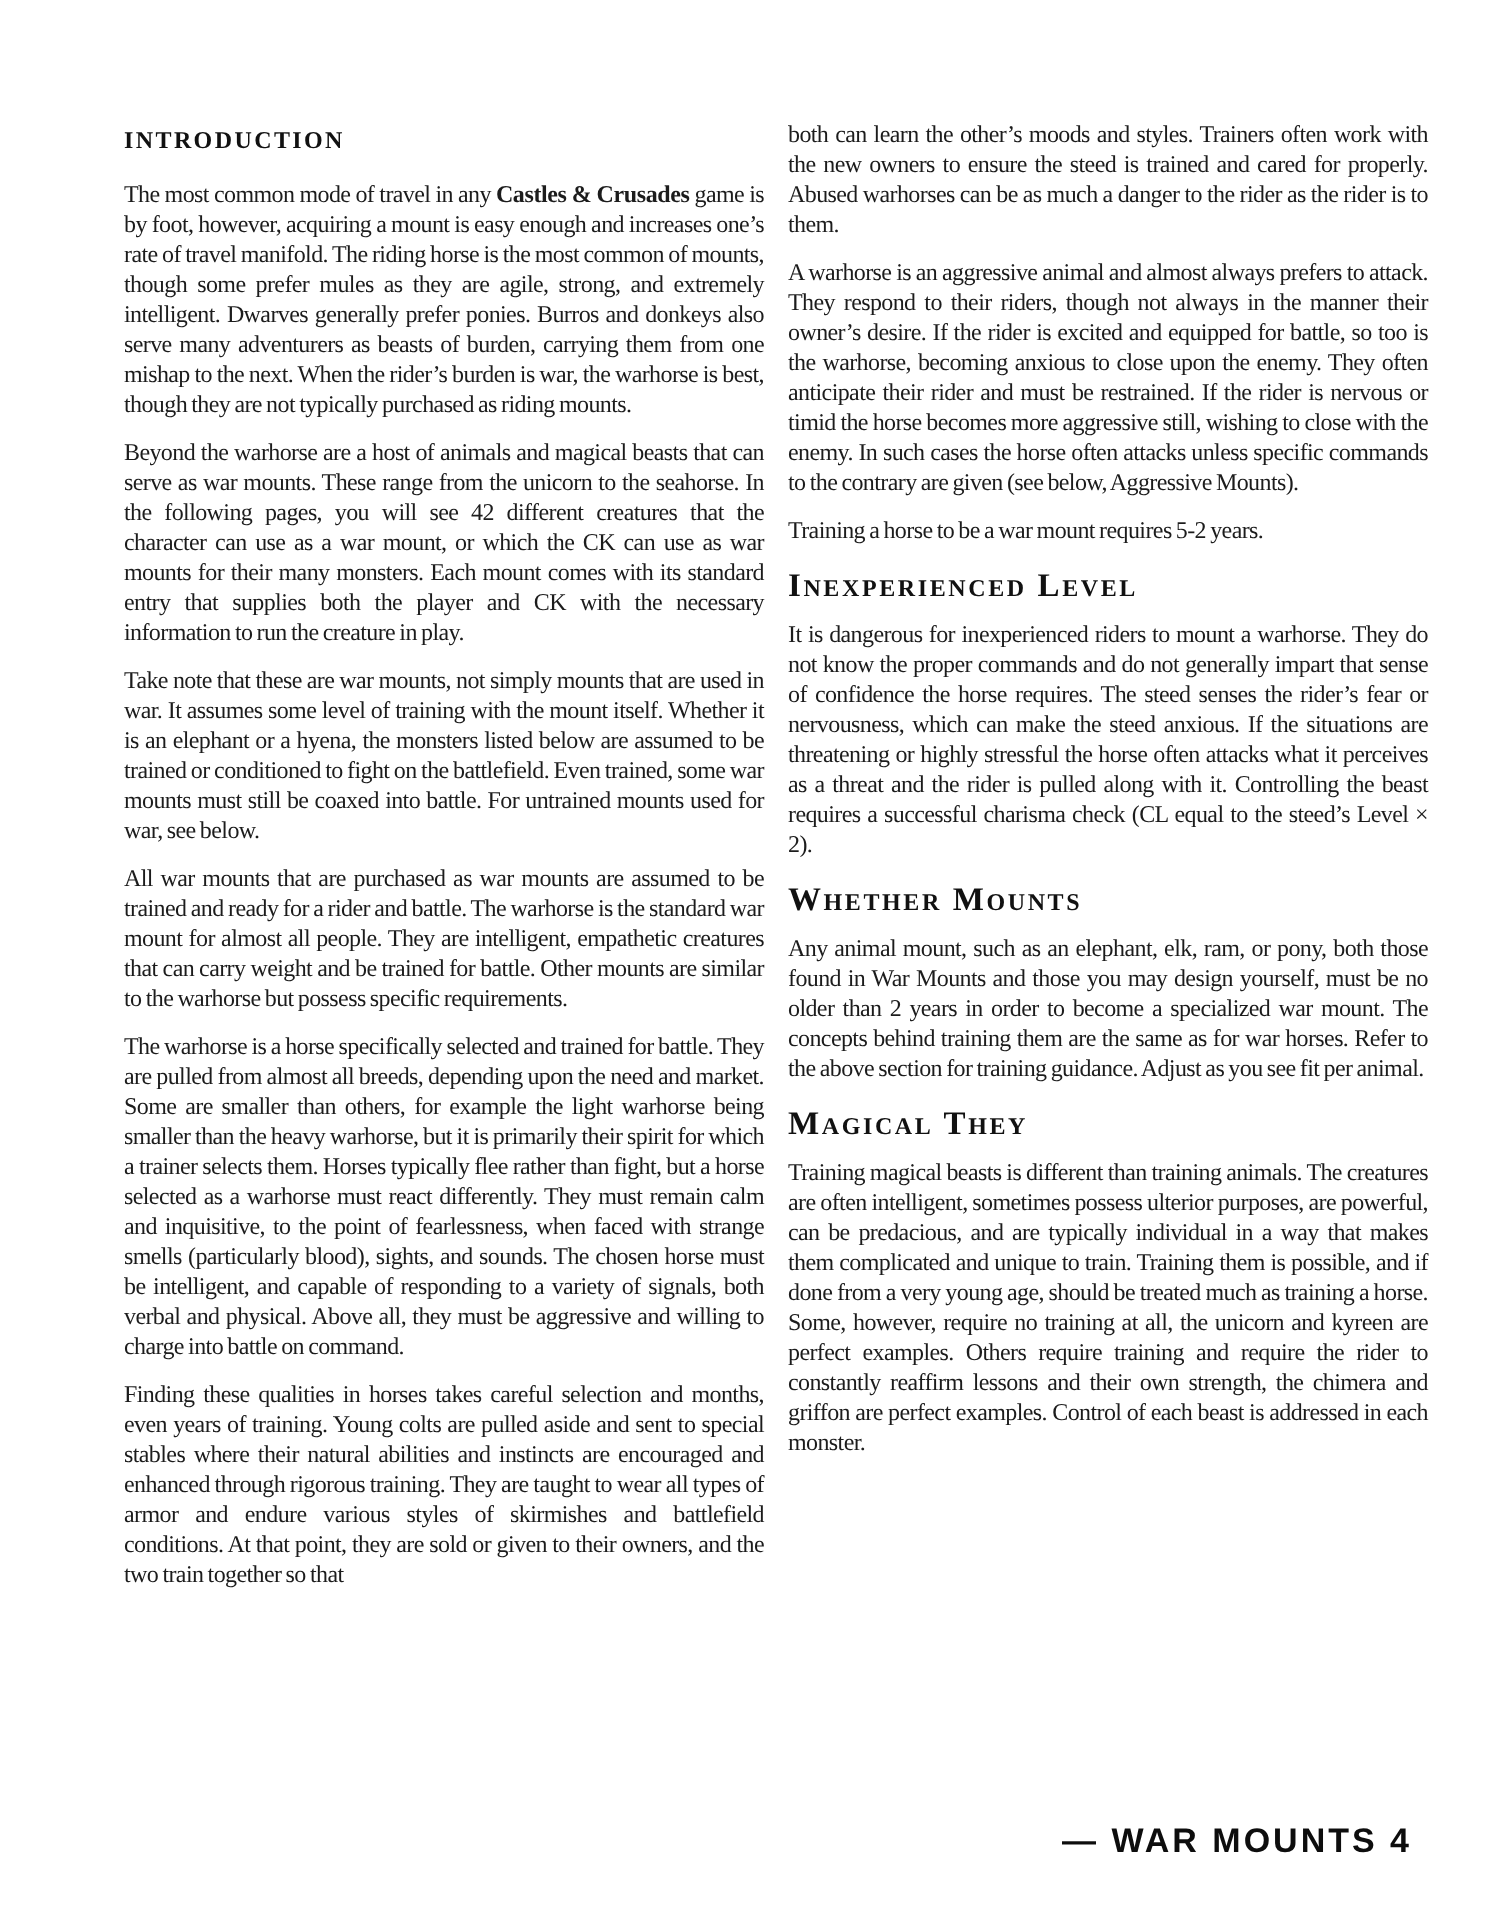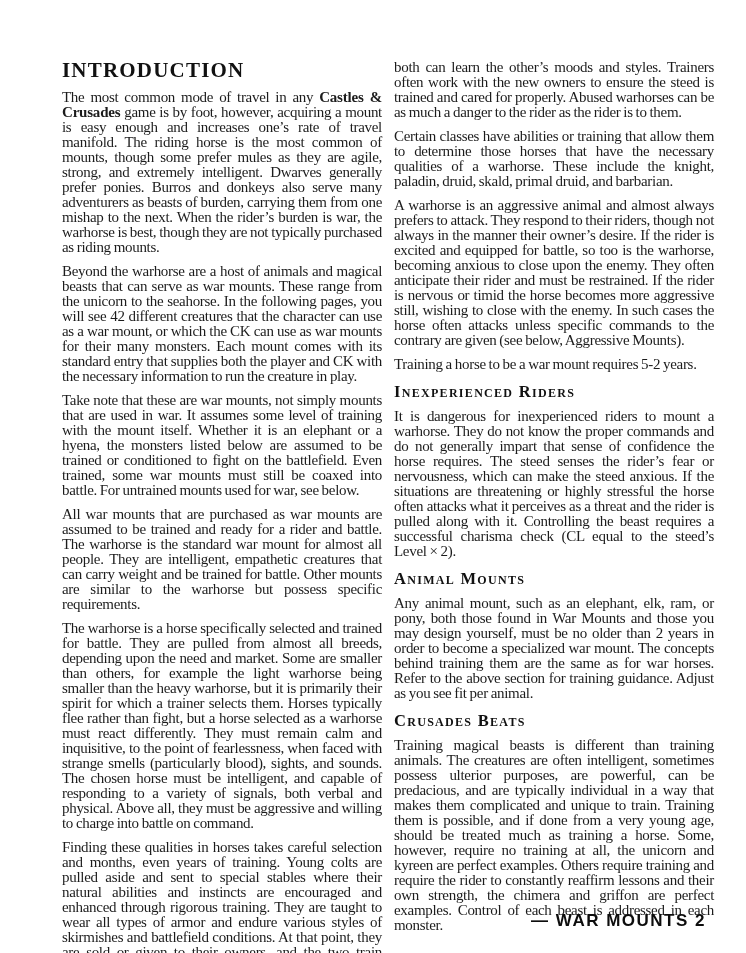--- a/index.html
+++ b/index.html
@@ -20,34 +20,34 @@
   }
   .columns {
     display: flex;
     gap: 12px;
   }
   .col {
     width: 320px;
     flex: 0 0 320px;
   }
   p.body {
-    font-size: 15px;
+    font-size: 12px;
     line-height: 15px;
     text-align: justify;
     margin: 0 0 9px 0;
     letter-spacing: -0.3px;
     word-spacing: -0.6px;
     color: #1c1c1c;
   }
   p.body b {
     letter-spacing: -0.2px;
   }
   h1.sec {
     font-family: "Liberation Serif", serif;
-    font-size: 21px;
+    font-size: 12px;
     line-height: 21px;
     font-weight: bold;
     letter-spacing: 1.2px;
     margin: 12px 0 9px 0;
     color: #111111;
   }
   h1.sec.first {
     margin-top: 0;
   }
   h2.sub {
@@ -85,30 +85,29 @@
       <p class="body">Take note that these are war mounts, not simply mounts that are used in war. It assumes some level of training with the mount itself. Whether it is an elephant or a hyena, the monsters listed below are assumed to be trained or conditioned to fight on the battlefield. Even trained, some war mounts must still be coaxed into battle. For untrained mounts used for war, see below.</p>
 
       <p class="body">All war mounts that are purchased as war mounts are assumed to be trained and ready for a rider and battle. The warhorse is the standard war mount for almost all people. They are intelligent, empathetic creatures that can carry weight and be trained for battle. Other mounts are similar to the warhorse but possess specific requirements.</p>
 
       <p class="body">The warhorse is a horse specifically selected and trained for battle. They are pulled from almost all breeds, depending upon the need and market. Some are smaller than others, for example the light warhorse being smaller than the heavy warhorse, but it is primarily their spirit for which a trainer selects them. Horses typically flee rather than fight, but a horse selected as a warhorse must react differently. They must remain calm and inquisitive, to the point of fearlessness, when faced with strange smells (particularly blood), sights, and sounds. The chosen horse must be intelligent, and capable of responding to a variety of signals, both verbal and physical. Above all, they must be aggressive and willing to charge into battle on command.</p>
       <p class="body">Finding these qualities in horses takes careful selection and months, even years of training. Young colts are pulled aside and sent to special stables where their natural abilities and instincts are encouraged and enhanced through rigorous training. They are taught to wear all types of armor and endure various styles of skirmishes and battlefield conditions. At that point, they are sold or given to their owners, and the two train together so that</p>
     </div>
 
     <div class="col">
       <p class="body">both can learn the other’s moods and styles. Trainers often work with the new owners to ensure the steed is trained and cared for properly. Abused warhorses can be as much a danger to the rider as the rider is to them.</p>
-      <p class="body">Certain classes have abilities or training that allow them to determine those horses that have the necessary qualities of a warhorse. These include the knight, paladin, druid, skald, primal druid, and barbarian.</p>
       <p class="body">A warhorse is an aggressive animal and almost always prefers to attack. They respond to their riders, though not always in the manner their owner’s desire. If the rider is excited and equipped for battle, so too is the warhorse, becoming anxious to close upon the enemy. They often anticipate their rider and must be restrained. If the rider is nervous or timid the horse becomes more aggressive still, wishing to close with the enemy. In such cases the horse often attacks unless specific commands to the contrary are given (see below, Aggressive Mounts).</p>
       <p class="body">Training a horse to be a war mount requires 5-2 years.</p>
 
-      <h2 class="sub">Inexperienced Riders</h2>
+      <h2 class="sub">Inexperienced Level</h2>
       <p class="body">It is dangerous for inexperienced riders to mount a warhorse. They do not know the proper commands and do not generally impart that sense of confidence the horse requires. The steed senses the rider’s fear or nervousness, which can make the steed anxious. If the situations are threatening or highly stressful the horse often attacks what it perceives as a threat and the rider is pulled along with it. Controlling the beast requires a successful charisma check (CL equal to the steed’s Level × 2).</p>
 
-      <h2 class="sub">Animal Mounts</h2>
+      <h2 class="sub">Whether Mounts</h2>
       <p class="body">Any animal mount, such as an elephant, elk, ram, or pony, both those found in War Mounts and those you may design yourself, must be no older than 2 years in order to become a specialized war mount. The concepts behind training them are the same as for war horses. Refer to the above section for training guidance. Adjust as you see fit per animal.</p>
 
-      <h2 class="sub">Crusades Beats</h2>
+      <h2 class="sub">Magical They</h2>
       <p class="body">Training magical beasts is different than training animals. The creatures are often intelligent, sometimes possess ulterior purposes, are powerful, can be predacious, and are typically individual in a way that makes them complicated and unique to train. Training them is possible, and if done from a very young age, should be treated much as training a horse. Some, however, require no training at all, the unicorn and kyreen are perfect examples. Others require training and require the rider to constantly reaffirm lessons and their own strength, the chimera and griffon are perfect examples. Control of each beast is addressed in each monster.</p>
     </div>
 
   </div>
 </div>
 
-<div class="footer">— WAR MOUNTS 2</div>
+<div class="footer">— WAR MOUNTS 4</div>
 
 </body></html>

